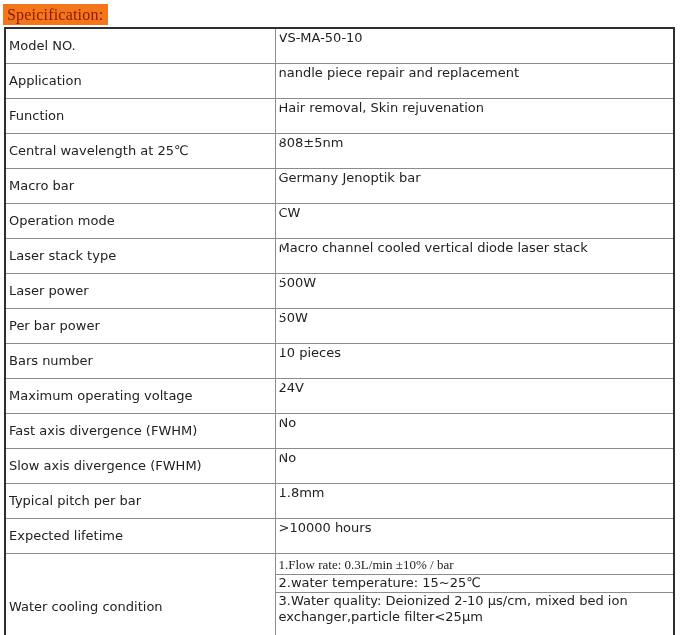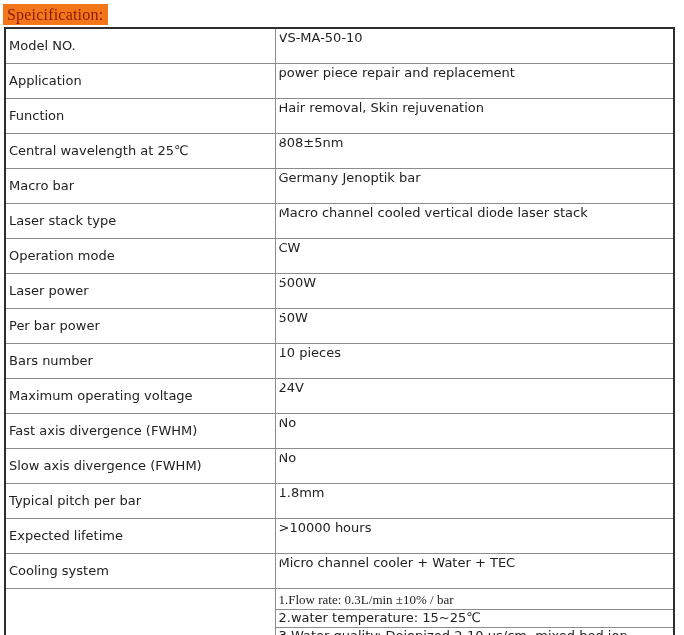--- a/index.html
+++ b/index.html
@@ -85,41 +85,41 @@
     <col class="c-label">
     <col class="c-value">
   </colgroup>
   <tbody>
       <tr>
         <td class="label-cell">Model NO.</td>
         <td class="value-cell">VS-MA-50-10</td>
       </tr>
       <tr>
         <td class="label-cell">Application</td>
-        <td class="value-cell">power piece repair and replacement</td>
+        <td class="value-cell">handle piece repair and replacement</td>
       </tr>
       <tr>
         <td class="label-cell">Function</td>
         <td class="value-cell">Hair removal, Skin rejuvenation</td>
       </tr>
       <tr>
         <td class="label-cell">Central wavelength at 25℃</td>
         <td class="value-cell">808±5nm</td>
       </tr>
       <tr>
         <td class="label-cell">Macro bar</td>
         <td class="value-cell">Germany Jenoptik bar</td>
       </tr>
       <tr>
+        <td class="label-cell">Operation mode</td>
+        <td class="value-cell">CW</td>
+      </tr>
+      <tr>
         <td class="label-cell">Laser stack type</td>
         <td class="value-cell">Macro channel cooled vertical diode laser stack</td>
-      </tr>
-      <tr>
-        <td class="label-cell">Operation mode</td>
-        <td class="value-cell">CW</td>
       </tr>
       <tr>
         <td class="label-cell">Laser power</td>
         <td class="value-cell">500W</td>
       </tr>
       <tr>
         <td class="label-cell">Per bar power</td>
         <td class="value-cell">50W</td>
       </tr>
       <tr>
@@ -139,24 +139,20 @@
         <td class="value-cell">No</td>
       </tr>
       <tr>
         <td class="label-cell">Typical pitch per bar</td>
         <td class="value-cell">1.8mm</td>
       </tr>
       <tr>
         <td class="label-cell">Expected lifetime</td>
         <td class="value-cell">&gt;10000 hours</td>
       </tr>
-      <tr>
-        <td class="label-cell">Cooling system</td>
-        <td class="value-cell">Micro channel cooler + Water + TEC</td>
-      </tr>
       <tr class="multiline-row">
         <td class="label-cell">Water cooling condition</td>
         <td class="value-cell nested">
           <div class="sub-line">1.Flow rate: 0.3L/min ±10% / bar</div>
           <div class="sub-line">2.water temperature: 15~25℃</div>
           <div class="sub-line">3.Water quality: Deionized 2-10 μs/cm, mixed bed ion exchanger,particle filter&lt;25μm</div>
         </td>
       </tr>
     </tbody>
 </table>

